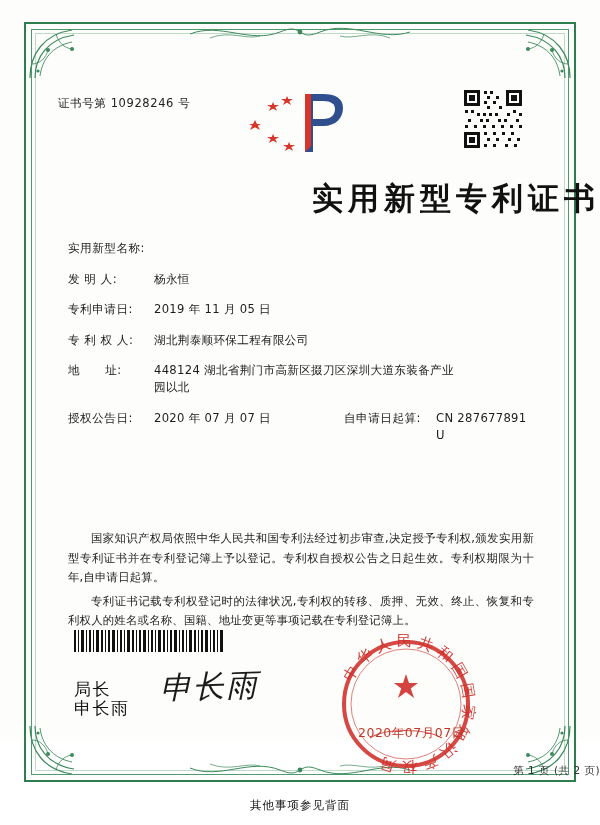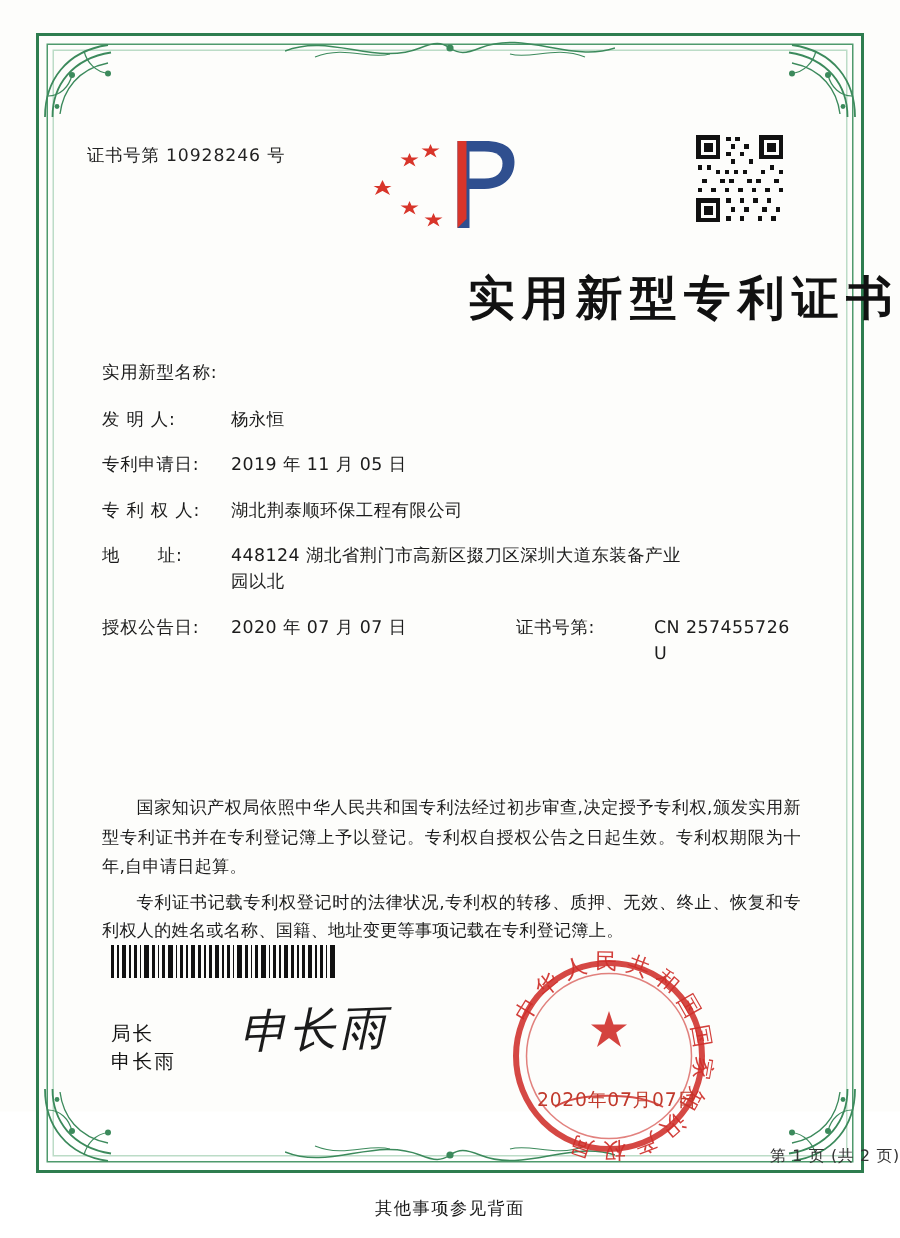--- a/index.html
+++ b/index.html
@@ -159,21 +159,21 @@
   .barcode {
     position: absolute;
     left: 74px; top: 630px;
     width: 150px; height: 22px;
   }
 
   
   .sig-labels {
     position: absolute;
     left: 74px; top: 680px;
-    font-size: 13px;
+    font-size: 17px;
     line-height: 19px;
     letter-spacing: 1.5px;
     color: #151515;
   }
   .sig-script {
     position: absolute;
     left: 160px; top: 666px;
     font-family: "DejaVu Serif", "Liberation Serif", serif;
     font-size: 31px;
     color: #1b1b1b;
@@ -421,22 +421,22 @@
       <div class="field-value">
         <span>448124 湖北省荆门市高新区掇刀区深圳大道东装备产业</span>
         <span class="cont">园以北</span>
       </div>
     </div>
 
     <div class="field-row split">
       <div class="field-label">授权公告日:</div>
       <div class="field-value">
         <span class="split-a">2020 年 07 月 07 日</span>
-        <span class="split-label">证书号第:</span>
-        <span class="split-b">CN 257455726 U</span>
+        <span class="split-label">自申请日起算:</span>
+        <span class="split-b">CN 287677891 U</span>
       </div>
     </div>
 
   </div>
 
   <div class="paras">
     <p>国家知识产权局依照中华人民共和国专利法经过初步审查,决定授予专利权,颁发实用新型专利证书并在专利登记簿上予以登记。专利权自授权公告之日起生效。专利权期限为十年,自申请日起算。</p>
     <p>专利证书记载专利权登记时的法律状况,专利权的转移、质押、无效、终止、恢复和专利权人的姓名或名称、国籍、地址变更等事项记载在专利登记簿上。</p>
   </div>
 

